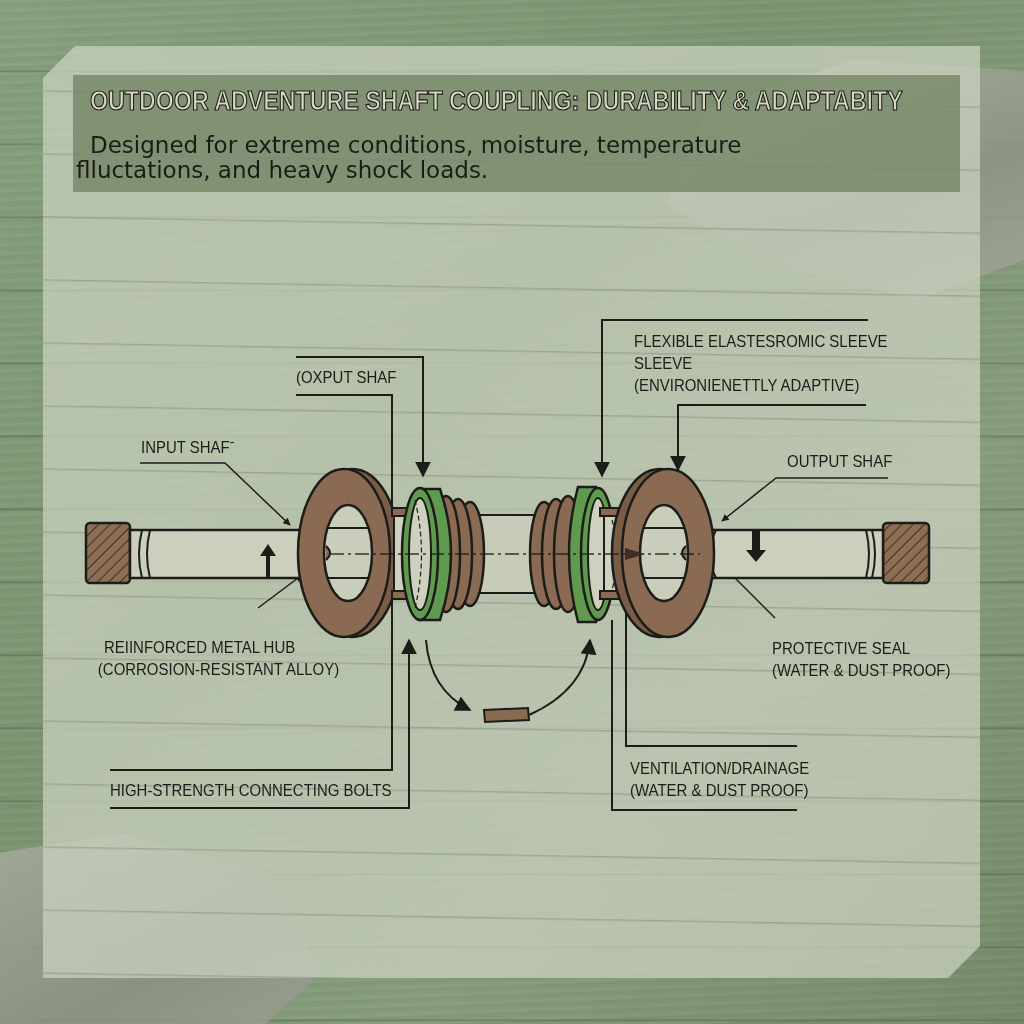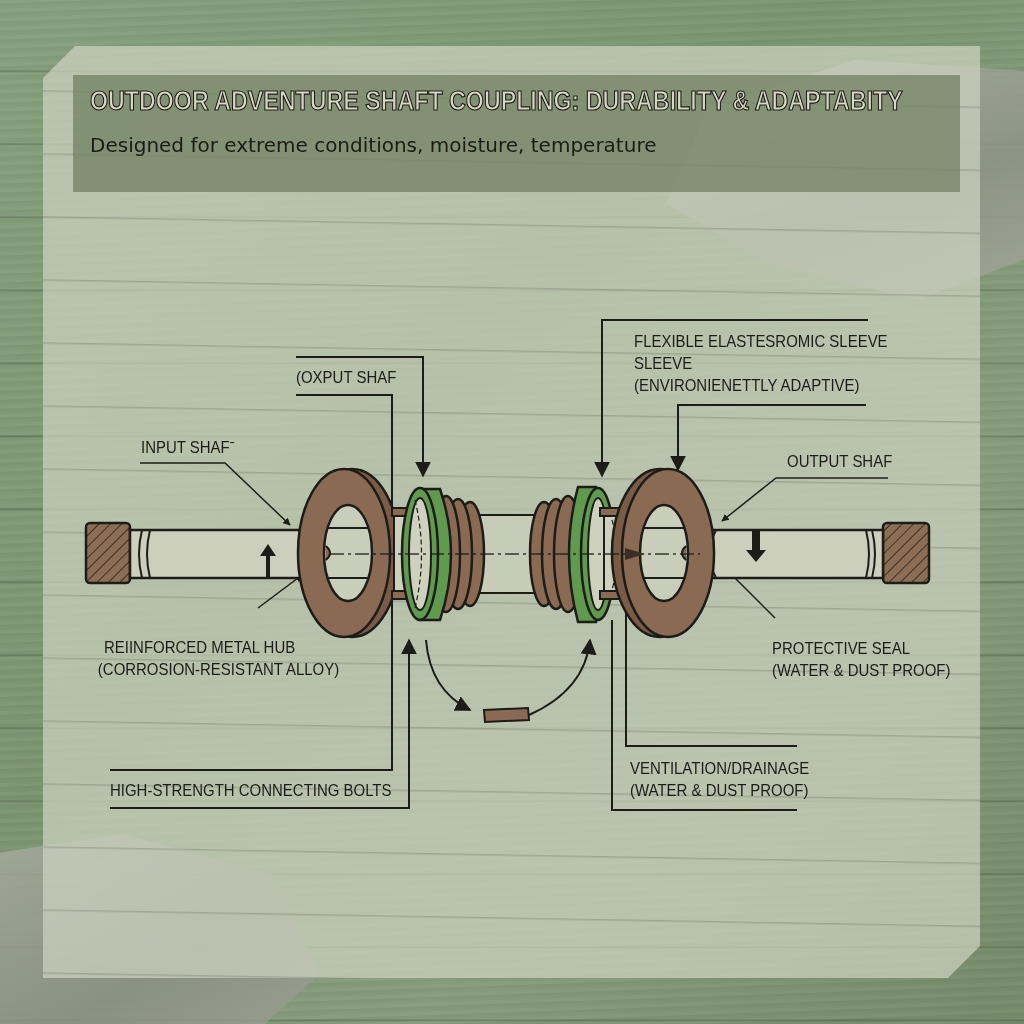--- a/index.html
+++ b/index.html
@@ -43,21 +43,21 @@
   .title {
     position: absolute; left: 90px; top: 86px;
     font-family: "Liberation Sans", sans-serif; font-weight: 700;
     font-size: 27px; letter-spacing: 0px; color: #d6d8c4;
     -webkit-text-stroke: 1.2px #1b1b16;
     transform: scaleX(0.86); transform-origin: left top;
     white-space: nowrap;
   }
   .subtitle {
     position: absolute; left: 90px; top: 133px; width: 700px;
-    font-family: "DejaVu Sans", sans-serif; font-size: 20px; line-height: 25px;
+    font-family: "DejaVu Sans", sans-serif; font-size: 23px; line-height: 25px;
     color: #1a1c16;
   }
   .subtitle span { display: block; }
   .subtitle span:nth-child(2) { margin-left: -14px; }
   svg.diagram { position: absolute; left: 0; top: 0; }
   .label {
     position: absolute; font-family: "Liberation Sans", sans-serif;
     font-size: 17px; color: #1c1c18; line-height: 22px;
     transform: scaleX(0.88); transform-origin: left top; white-space: nowrap;
   }
@@ -69,20 +69,21 @@
 <div class="bg"></div>
 <div class="rock tr"></div>
 <div class="rock bl"></div>
 <div class="panel"></div>
 <div class="panel-grain"></div>
 
 <div class="header"></div>
 <div class="title">OUTDOOR ADVENTURE SHAFT COUPLING: DURABILITY &amp; ADAPTABITY</div>
 <div class="subtitle">
   <span>Designed for extreme conditions, moisture, temperature</span>
+  <span>flluctations, and heavy shock loads.</span>
 </div>
 
 <svg class="diagram" width="1024" height="1024" viewBox="0 0 1024 1024">
   <defs>
     <pattern id="hatch" width="8" height="8" patternUnits="userSpaceOnUse" patternTransform="rotate(45)">
       <rect width="8" height="8" fill="#8c6e54"></rect>
       <line x1="0" y1="0" x2="0" y2="8" stroke="#2a2018" stroke-width="1.6"></line>
     </pattern>
     <marker id="arr" viewBox="0 0 10 10" refX="9" refY="5" markerWidth="8" markerHeight="8" orient="auto-start-reverse">
       <path d="M0,0 L10,5 L0,10 z" fill="#1c1c18"></path>

